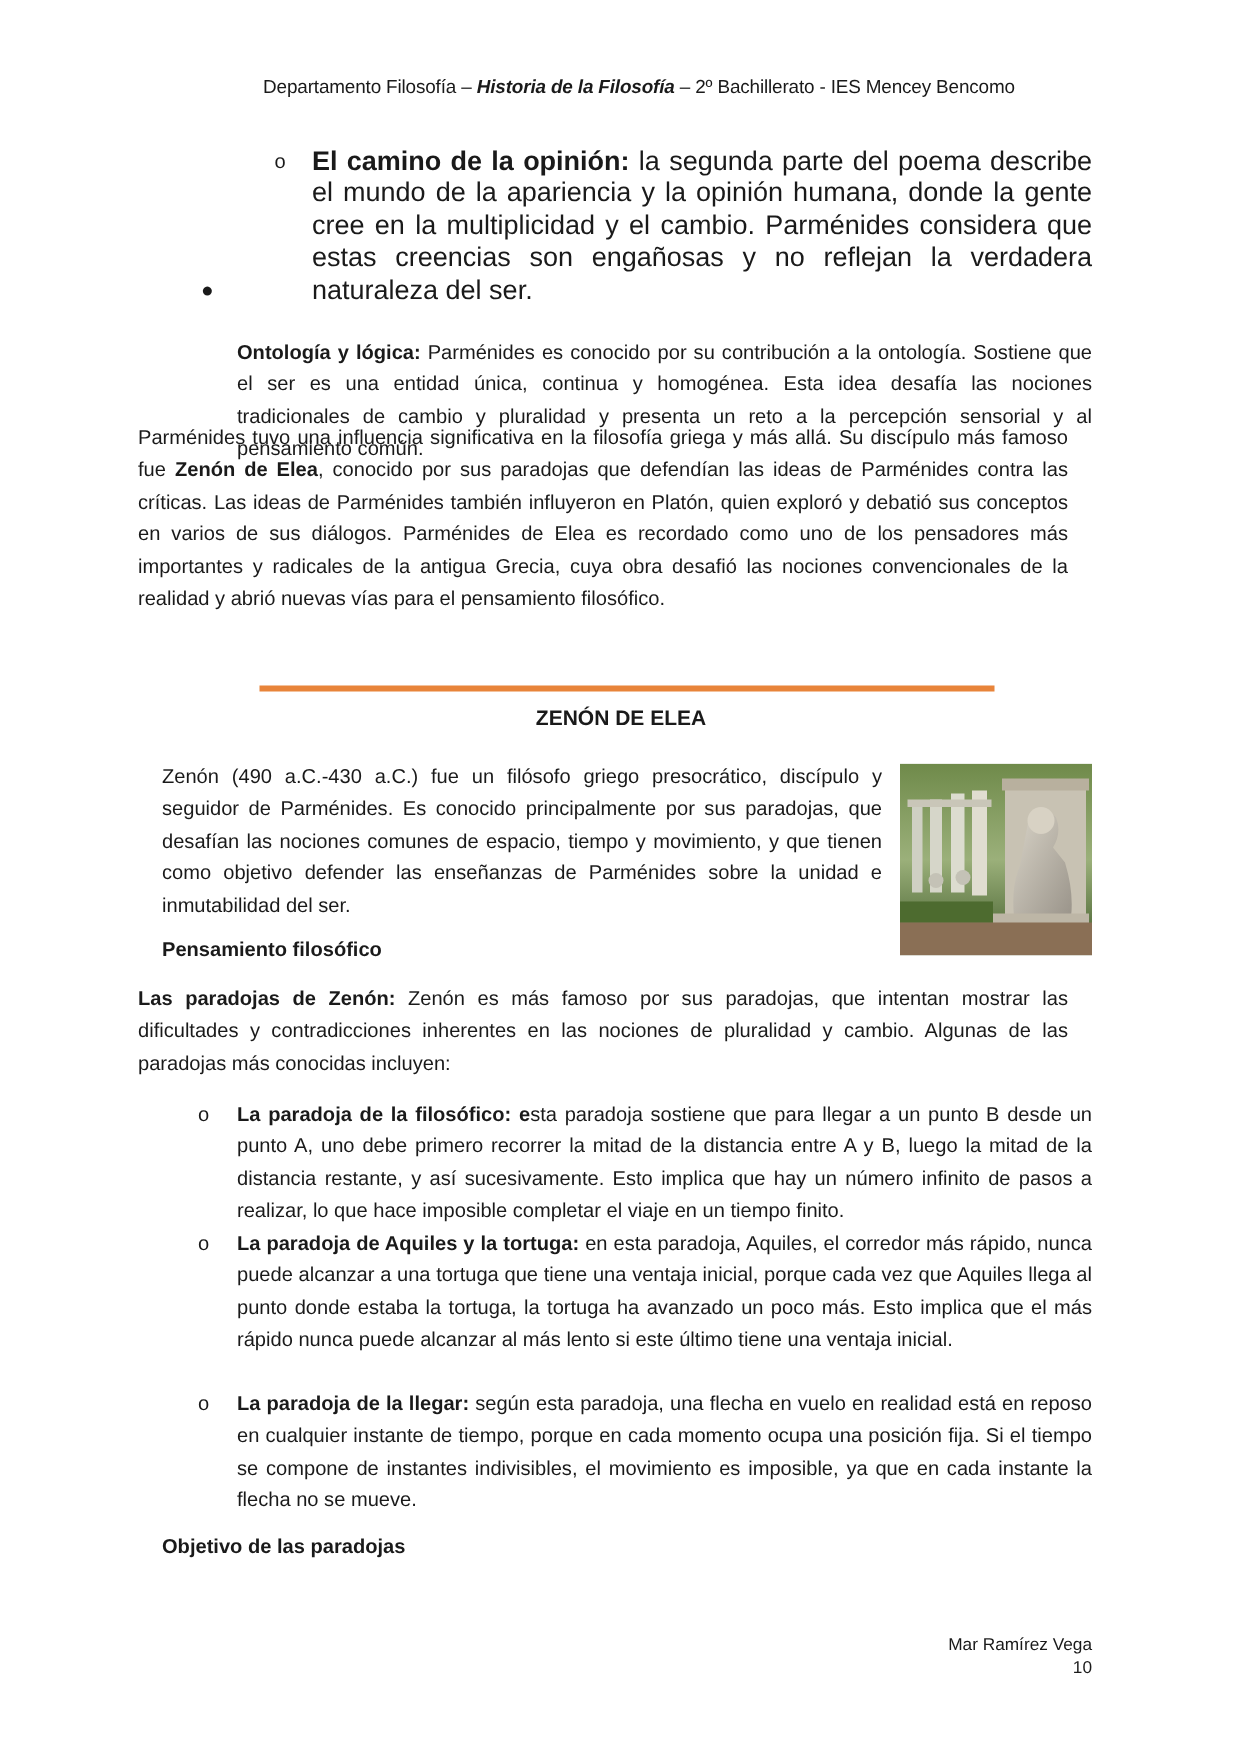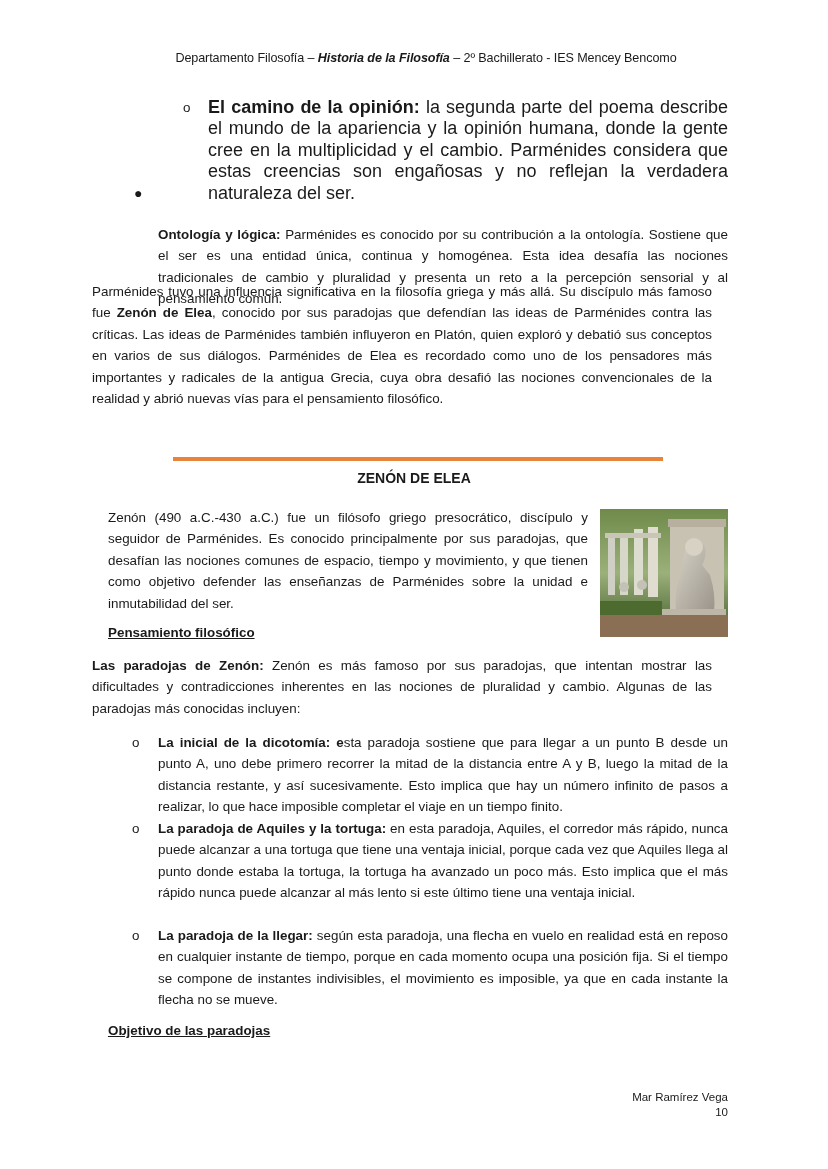--- a/index.html
+++ b/index.html
@@ -19,21 +19,21 @@
           line-height:21.4px; text-align:justify; }
   .lv2 { position:absolute; left:158px; width:570px; font-size:13.4px;
          line-height:21.4px; text-align:justify; }
   .obullet { position:absolute; left:132px; font-size:13.4px; line-height:21.4px; }
   b { font-weight:bold; }
   .rule { position:absolute; left:173px; top:457px; width:490px; height:4px; background:#e8843a; }
   .title { position:absolute; top:470px; left:0; width:828px; text-align:center;
            font-weight:bold; font-size:14px; }
   .intro { position:absolute; left:108px; top:507px; width:480px; font-size:13.4px;
            line-height:21.4px; text-align:justify; }
-  .heading { position:absolute; left:108px; font-weight:bold; font-size:13.4px;text-decoration:underline; }
+  .heading { position:absolute; left:108px; font-weight:bold; font-size:13.4px; }
   .image { position:absolute; left:600px; top:509px; width:128px; height:128px; overflow:hidden; }
   .footer { position:absolute; right:100px; top:1090px; text-align:right; font-size:11.5px; line-height:15px; }
 </style>
 </head>
 <body>
 
 <div class="page">
 
   <div class="header">
     <span>Departamento Filosofía – </span><i>Historia de la Filosofía</i><span> – 2º Bachillerato - IES Mencey Bencomo</span>
@@ -90,21 +90,21 @@
   </div>
 
   <div class="heading" style="top:625px;">Pensamiento filosófico</div>
 
   <div class="block" style="top:655px;">
     <b>Las paradojas de Zenón:</b><span> Zenón es más famoso por sus paradojas, que intentan mostrar las dificultades y contradicciones inherentes en las nociones de pluralidad y cambio. Algunas de las paradojas más conocidas incluyen:</span>
   </div>
 
   <span class="obullet" style="top:732px;">o</span>
   <div class="lv2" style="top:732px;">
-    <b>La inicial de la dicotomía: e</b><span>sta paradoja sostiene que para llegar a un punto B desde un punto A, uno debe primero recorrer la mitad de la distancia entre A y B, luego la mitad de la distancia restante, y así sucesivamente. Esto implica que hay un número infinito de pasos a realizar, lo que hace imposible completar el viaje en un tiempo finito.</span>
+    <b>La paradoja de la filosófico: e</b><span>sta paradoja sostiene que para llegar a un punto B desde un punto A, uno debe primero recorrer la mitad de la distancia entre A y B, luego la mitad de la distancia restante, y así sucesivamente. Esto implica que hay un número infinito de pasos a realizar, lo que hace imposible completar el viaje en un tiempo finito.</span>
   </div>
 
   <span class="obullet" style="top:818px;">o</span>
   <div class="lv2" style="top:818px;">
     <b>La paradoja de Aquiles y la tortuga:</b><span> en esta paradoja, Aquiles, el corredor más rápido, nunca puede alcanzar a una tortuga que tiene una ventaja inicial, porque cada vez que Aquiles llega al punto donde estaba la tortuga, la tortuga ha avanzado un poco más. Esto implica que el más rápido nunca puede alcanzar al más lento si este último tiene una ventaja inicial.</span>
   </div>
 
   <span class="obullet" style="top:925px;">o</span>
   <div class="lv2" style="top:925px;">
     <b>La paradoja de la llegar:</b><span> según esta paradoja, una flecha en vuelo en realidad está en reposo en cualquier instante de tiempo, porque en cada momento ocupa una posición fija. Si el tiempo se compone de instantes indivisibles, el movimiento es imposible, ya que en cada instante la flecha no se mueve.</span>

